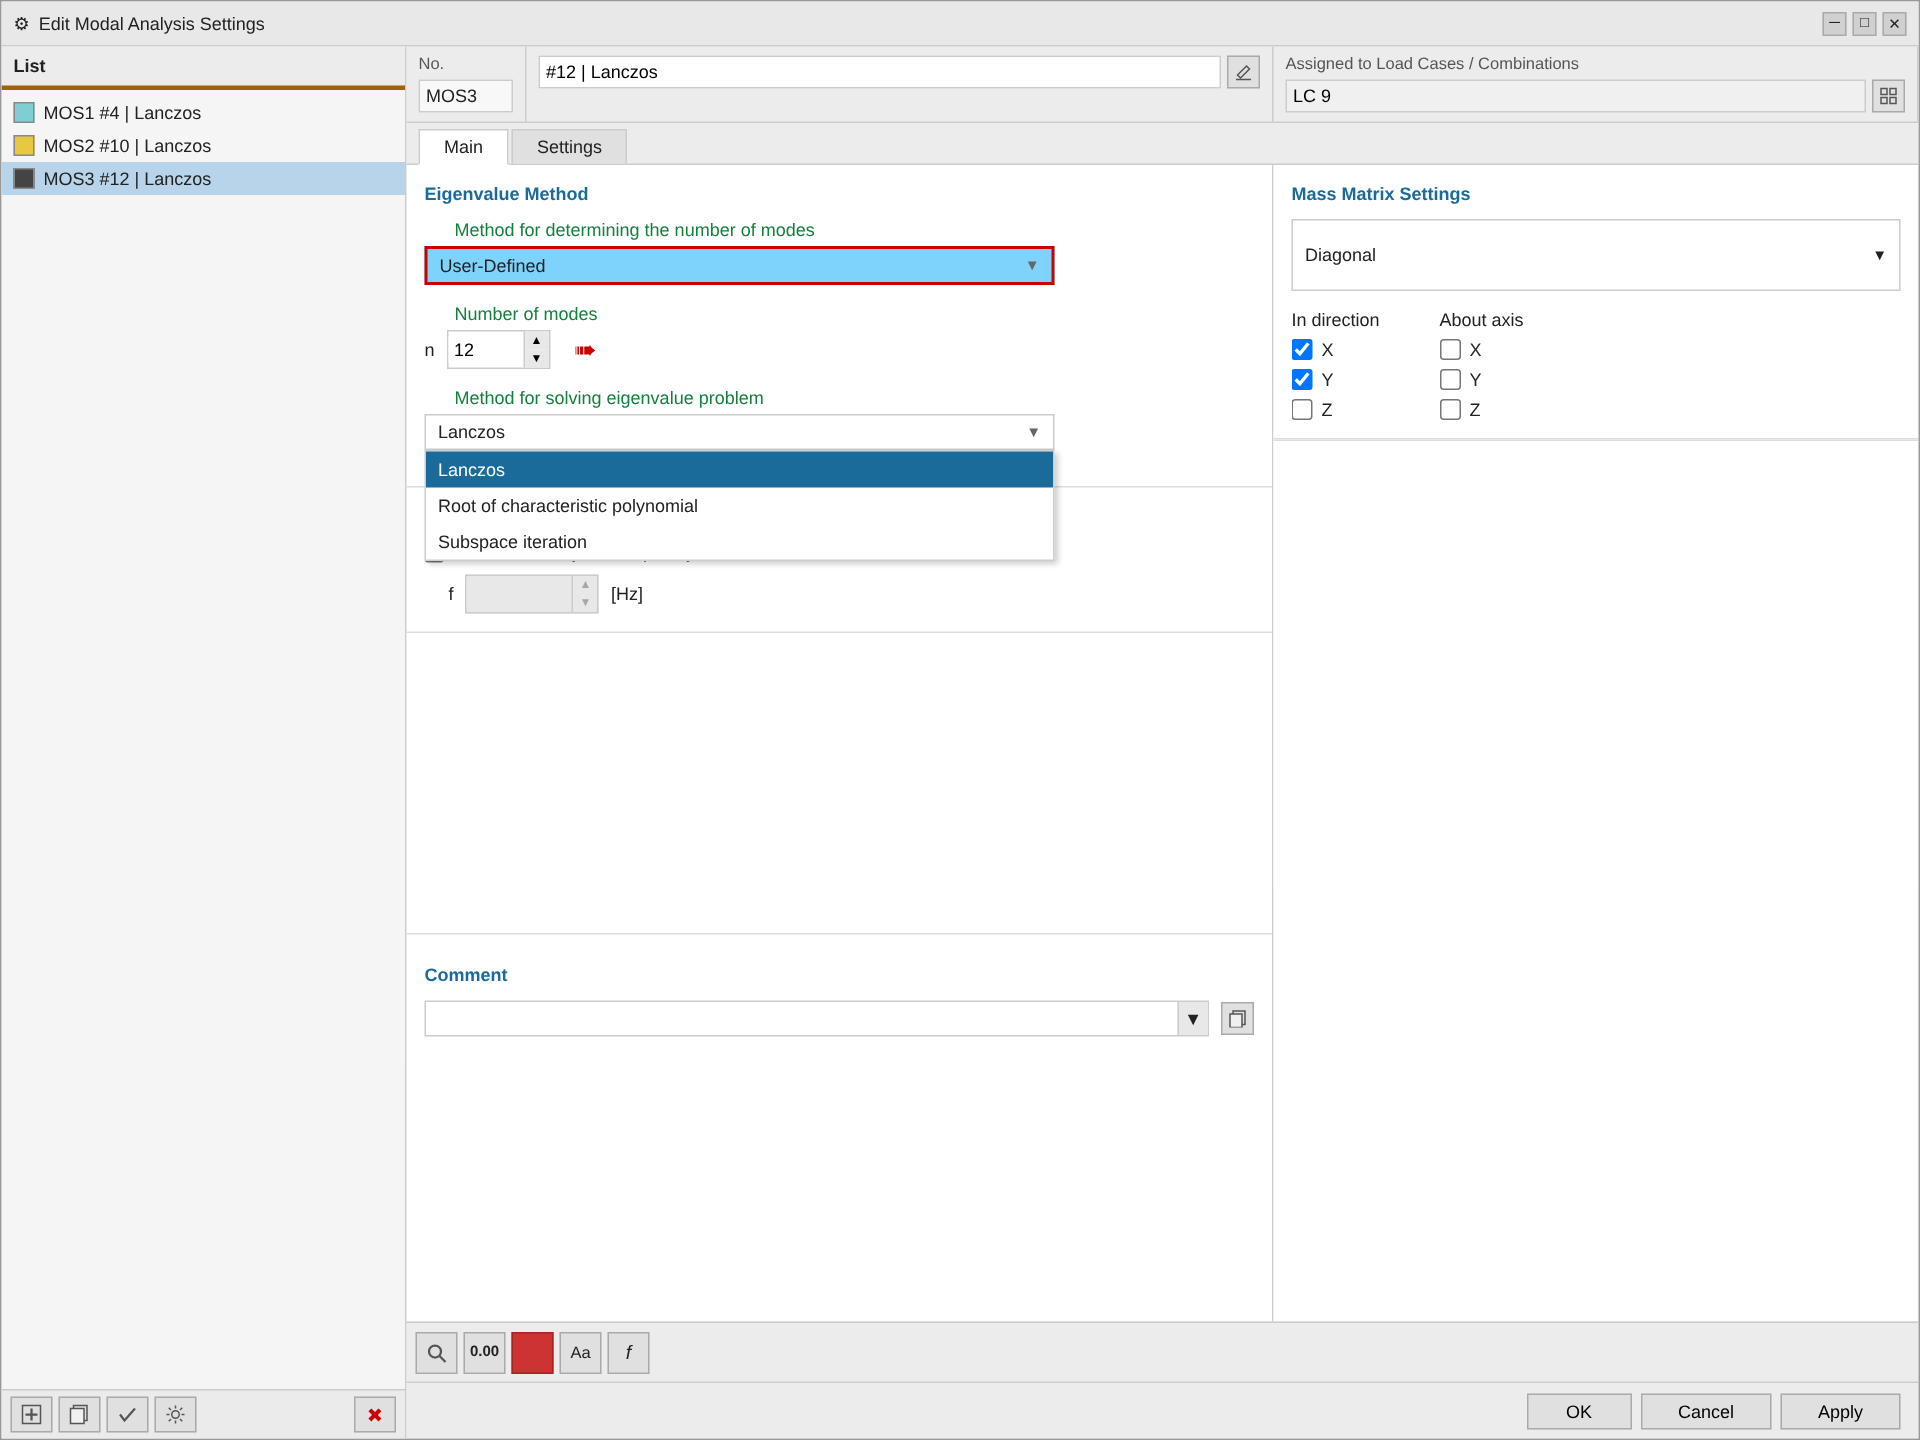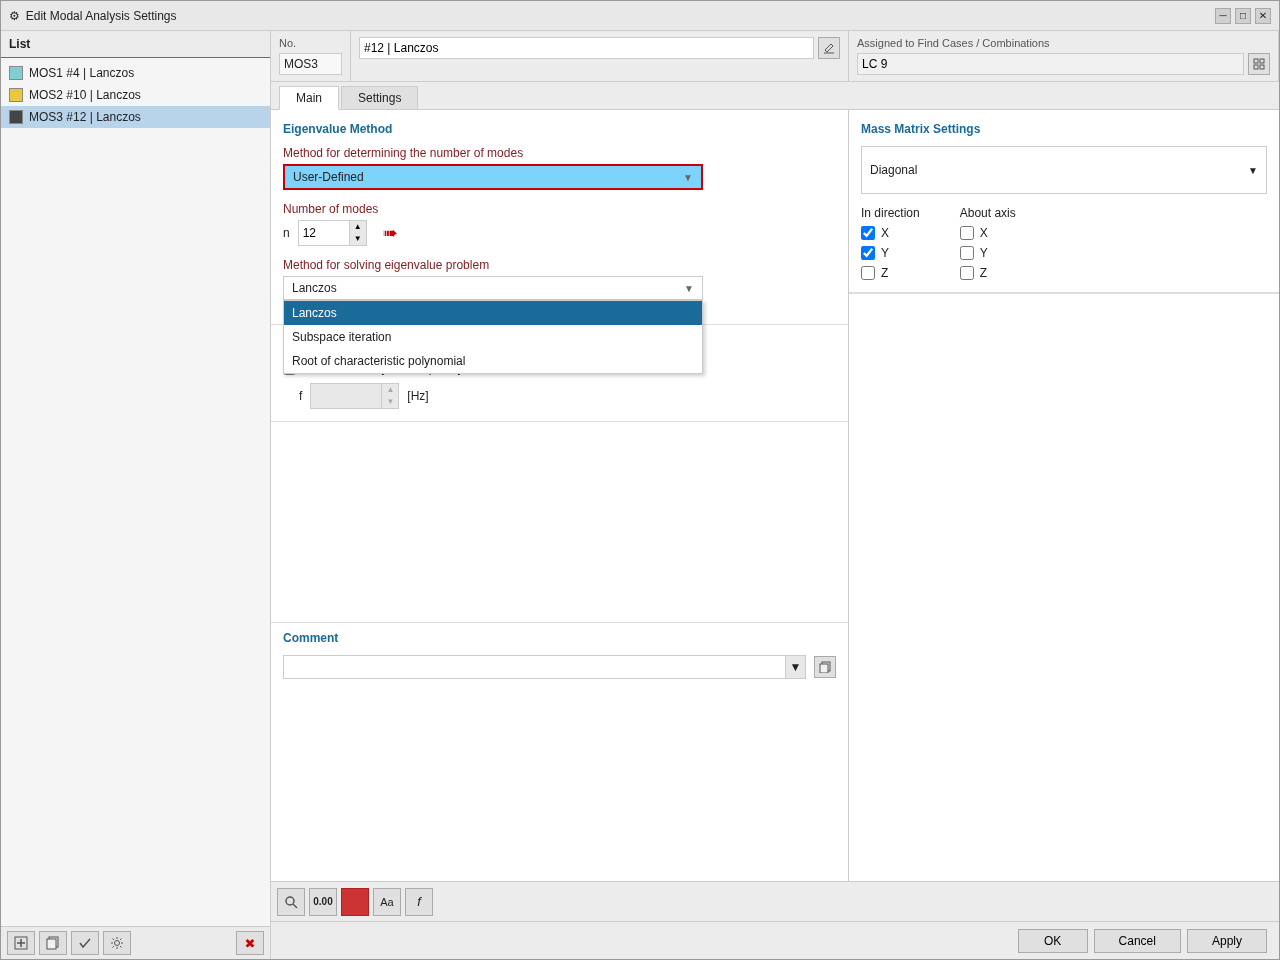--- a/index.html
+++ b/index.html
@@ -9,21 +9,21 @@
 
     .titlebar { background: #e8e8e8; border-bottom: 1px solid #ccc; padding: 6px 8px; display: flex; align-items: center; justify-content: space-between; height: 30px; }
     .titlebar-title { font-size: 12px; display: flex; align-items: center; gap: 6px; }
     .titlebar-controls { display: flex; gap: 4px; }
     .titlebar-btn { width: 16px; height: 16px; background: #d0d0d0; border: 1px solid #aaa; cursor: pointer; display: flex; align-items: center; justify-content: center; font-size: 10px; }
 
     .main-content { display: flex; flex: 1; overflow: hidden; }
 
     
     .left-panel { width: 270px; background: #f5f5f5; border-right: 1px solid #ccc; display: flex; flex-direction: column; }
-    .left-panel-header { padding: 6px 8px; font-weight: bold; font-size: 12px; border-bottom: 1px solid #a16207; background: #ececec; }
+    .left-panel-header { padding: 6px 8px; font-weight: bold; font-size: 12px; border-bottom: 3px solid #a16207; background: #ececec; }
     .list-items { flex: 1; padding: 4px 0; }
     .list-item { padding: 4px 8px; display: flex; align-items: center; gap: 6px; cursor: pointer; }
     .list-item.selected { background: #b8d4ea; }
     .color-dot { width: 14px; height: 14px; border: 1px solid #888; flex-shrink: 0; }
     .color-cyan { background: #7ecfd4; }
     .color-yellow { background: #e8c840; }
     .color-dark { background: #444; }
 
     .left-panel-toolbar { padding: 4px 6px; border-top: 1px solid #ccc; display: flex; gap: 4px; background: #ebebeb; align-items: center; }
     .toolbar-btn { width: 28px; height: 24px; background: #e0e0e0; border: 1px solid #aaa; cursor: pointer; display: flex; align-items: center; justify-content: center; font-size: 13px; }
@@ -47,21 +47,21 @@
     .grid-icon-btn { width: 22px; height: 22px; background: #e0e0e0; border: 1px solid #aaa; cursor: pointer; display: flex; align-items: center; justify-content: center; }
 
     
     .tabs-row { display: flex; border-bottom: 1px solid #ccc; background: #ececec; padding: 4px 8px 0; gap: 2px; }
     .tab { padding: 4px 16px; border: 1px solid #ccc; border-bottom: none; cursor: pointer; background: #e0e0e0; font-size: 12px; }
     .tab.active { background: white; border-bottom: 1px solid white; margin-bottom: -1px; }
 
     
     .section { border-bottom: 1px solid #ddd; padding: 12px; }
     .section-title { color: #1a6b9a; font-weight: bold; font-size: 12px; margin-bottom: 10px; }
-    .field-label { font-size: 12px; color: #7f1d1d; margin-bottom: 4px; }
+    .field-label { font-size: 12px; color: #15803d; margin-bottom: 4px; margin-left: 20px; }
     .field-group { margin-bottom: 12px; }
 
     
     .dropdown-red { border: 2px solid #cc0000; background: #7dd3fc; padding: 4px 8px; display: flex; align-items: center; justify-content: space-between; cursor: pointer; font-size: 12px; width: 100%; max-width: 420px; }
     .dropdown-normal { border: 1px solid #ccc; background: white; padding: 4px 8px; display: flex; align-items: center; justify-content: space-between; cursor: pointer; font-size: 12px; width: 100%; max-width: 420px; }
     .dropdown-arrow { font-size: 10px; color: #666; }
 
     
     .number-input-row { display: flex; align-items: center; gap: 8px; }
     .n-label { font-size: 12px; }
@@ -177,21 +177,21 @@
             <input type="text" value="#12 | Lanczos" style="flex: 1 1 0%; font-size: 12px; padding: 3px 4px; border: 1px solid rgb(204, 204, 204);">
             <div class="edit-icon-btn">
               <svg width="12" height="12" viewBox="0 0 12 12">
                   <path d="M2 8 L8 2 L10 4 L4 10 Z" fill="none" stroke="#555" stroke-width="1"></path>
                   <line x1="1" y1="11" x2="11" y2="11" stroke="#555" stroke-width="1"></line>
                 </svg>
             </div>
           </div>
         </div>
         <div class="top-cell top-cell-assigned">
-          <span class="top-cell-label">Assigned to Find Cases / Combinations</span>
+          <span class="top-cell-label">Assigned to Load Cases / Combinations</span>
           <div class="top-cell-input">
             <input type="text" value="LC 9" style="flex: 1 1 0%; font-size: 12px; padding: 3px 4px; border: 1px solid rgb(204, 204, 204); background: rgb(240, 240, 240);" readonly="">
             <div class="grid-icon-btn">
               <svg width="12" height="12" viewBox="0 0 12 12">
                   <rect x="1" y="1" width="4" height="4" fill="none" stroke="#555" stroke-width="1"></rect>
                   <rect x="7" y="1" width="4" height="4" fill="none" stroke="#555" stroke-width="1"></rect>
                   <rect x="1" y="7" width="4" height="4" fill="none" stroke="#555" stroke-width="1"></rect>
                   <rect x="7" y="7" width="4" height="4" fill="none" stroke="#555" stroke-width="1"></rect>
                 </svg>
             </div>
@@ -237,22 +237,22 @@
 
             <div class="field-group" style="position:relative;">
               <div class="field-label">Method for solving eigenvalue problem</div>
               <div class="dropdown-normal">
                 <span>Lanczos</span>
                 <span class="dropdown-arrow">▼</span>
               </div>
 
               <div class="dropdown-list" style="max-width:420px;">
                 <div class="dropdown-list-item selected">Lanczos</div>
+                <div class="dropdown-list-item">Root of characteristic polynomial</div>
                 <div class="dropdown-list-item">Subspace iteration</div>
-                <div class="dropdown-list-item">Root of characteristic polynomial</div>
               </div>
             </div>
           </div>
 
           <div class="section">
             <div class="section-title">Options</div>
             <div class="options-checkbox-row">
               <input type="checkbox" style="">
               <span>Find modes beyond frequency</span>
             </div>
@@ -264,21 +264,21 @@
                   <button class="spinbox-btn" disabled="">▲</button>
                   <button class="spinbox-btn" disabled="">▼</button>
                 </div>
               </div>
               <span class="freq-unit">[Hz]</span>
             </div>
           </div>
 
           <div style="height:200px; background:white;"></div>
 
-          <div style="border-top:1px solid #ddd; padding: 8px 12px; background:white;">
+          <div style="border-top:1px solid #ddd; padding: 20px 12px; background:white;">
             <div class="section-title">Comment</div>
             <div style="display:flex; align-items:center; gap:4px;">
               <div style="flex:1; border:1px solid #ccc; display:flex; align-items:center; background:white;">
                 <input type="text" style="flex: 1 1 0%; padding: 3px 6px; border: none; outline: none; font-size: 12px;">
                 <div style="width:20px; height:22px; border-left:1px solid #ccc; background:#e8e8e8; display:flex; align-items:center; justify-content:center; cursor:pointer;">▼</div>
               </div>
               <div class="copy-btn">
                 <svg width="12" height="12" viewBox="0 0 12 12">
                     <rect x="3" y="1" width="8" height="9" fill="none" stroke="#555" stroke-width="1"></rect>
                     <rect x="1" y="3" width="8" height="9" fill="#f0f0f0" stroke="#555" stroke-width="1"></rect>

